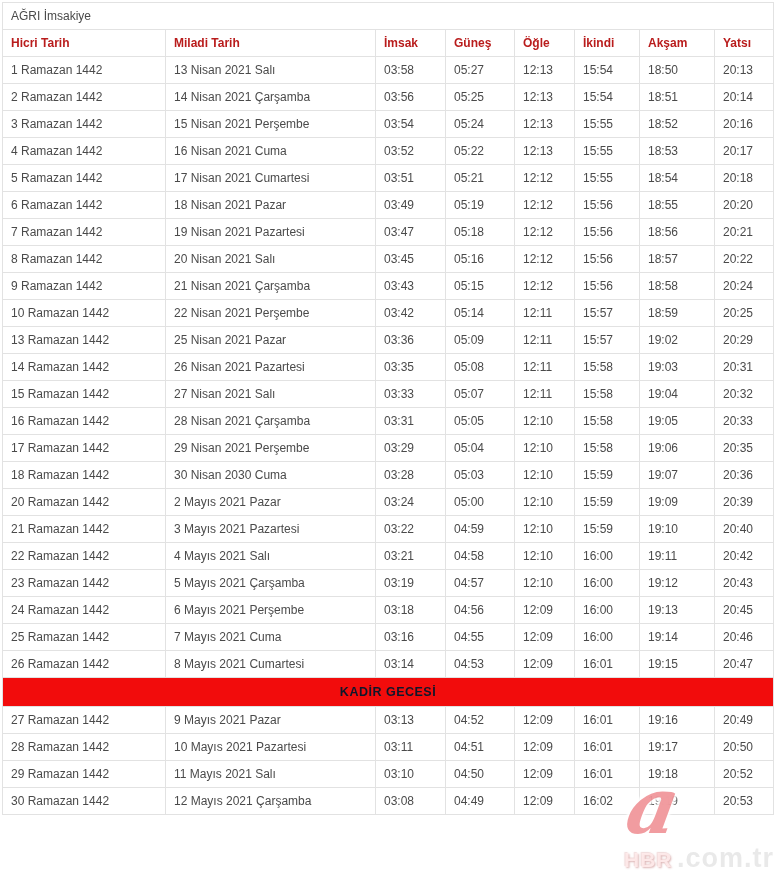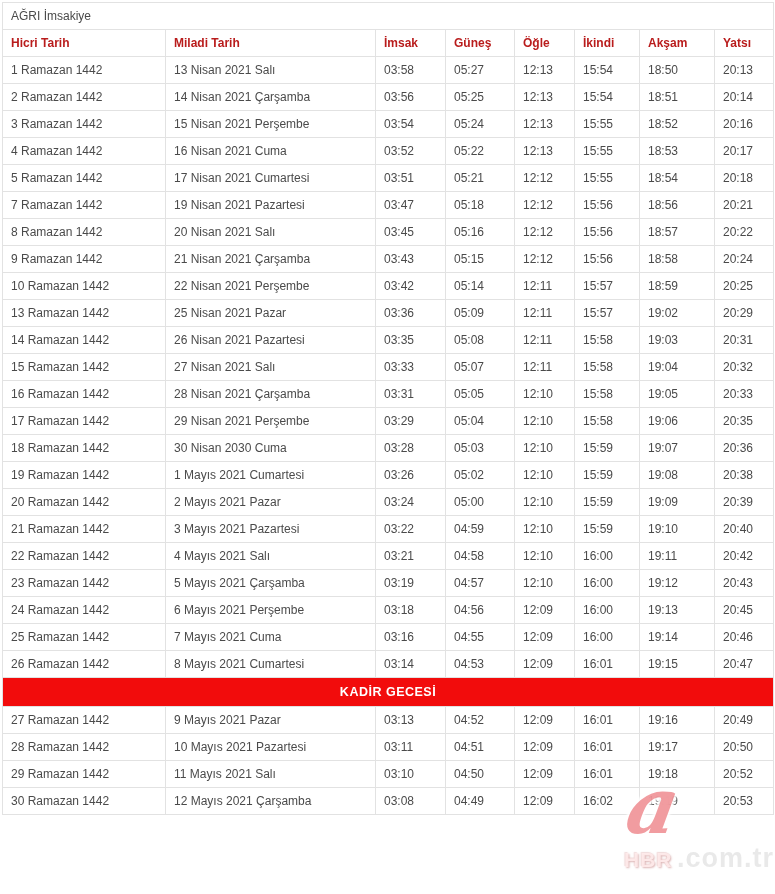--- a/index.html
+++ b/index.html
@@ -36,21 +36,21 @@
     font-weight: 400;
     height: auto;
   }
   table.imsakiye th {
     font-weight: bold;
     color: #b91c1c;
     border-top: 1px solid #cfcfcf;
   }
   tr.banner-row td {
     background: #f20c0c;
-    color: #ffffff;
+    color: #0f172a;
     font-weight: bold;
     text-align: center;
     font-size: 12.5px;
     padding: 7px 8px;
     letter-spacing: 0.5px;
   }
   
   .watermark {
     position: absolute;
     right: 0;
@@ -167,20 +167,30 @@
           <td>5 Ramazan 1442</td>
           <td>17 Nisan 2021 Cumartesi</td>
           <td>03:51</td>
           <td>05:21</td>
           <td>12:12</td>
           <td>15:55</td>
           <td>18:54</td>
           <td>20:18</td>
         </tr>
         <tr>
+          <td>6 Ramazan 1442</td>
+          <td>18 Nisan 2021 Pazar</td>
+          <td>03:49</td>
+          <td>05:19</td>
+          <td>12:12</td>
+          <td>15:56</td>
+          <td>18:55</td>
+          <td>20:20</td>
+        </tr>
+        <tr>
           <td>7 Ramazan 1442</td>
           <td>19 Nisan 2021 Pazartesi</td>
           <td>03:47</td>
           <td>05:18</td>
           <td>12:12</td>
           <td>15:56</td>
           <td>18:56</td>
           <td>20:21</td>
         </tr>
         <tr>
@@ -265,30 +275,20 @@
         </tr>
         <tr>
           <td>18 Ramazan 1442</td>
           <td>30 Nisan 2030 Cuma</td>
           <td>03:28</td>
           <td>05:03</td>
           <td>12:10</td>
           <td>15:59</td>
           <td>19:07</td>
           <td>20:36</td>
-        </tr>
-        <tr>
-          <td>19 Ramazan 1442</td>
-          <td>1 Mayıs 2021 Cumartesi</td>
-          <td>03:26</td>
-          <td>05:02</td>
-          <td>12:10</td>
-          <td>15:59</td>
-          <td>19:08</td>
-          <td>20:38</td>
         </tr>
         <tr>
           <td>20 Ramazan 1442</td>
           <td>2 Mayıs 2021 Pazar</td>
           <td>03:24</td>
           <td>05:00</td>
           <td>12:10</td>
           <td>15:59</td>
           <td>19:09</td>
           <td>20:39</td>

